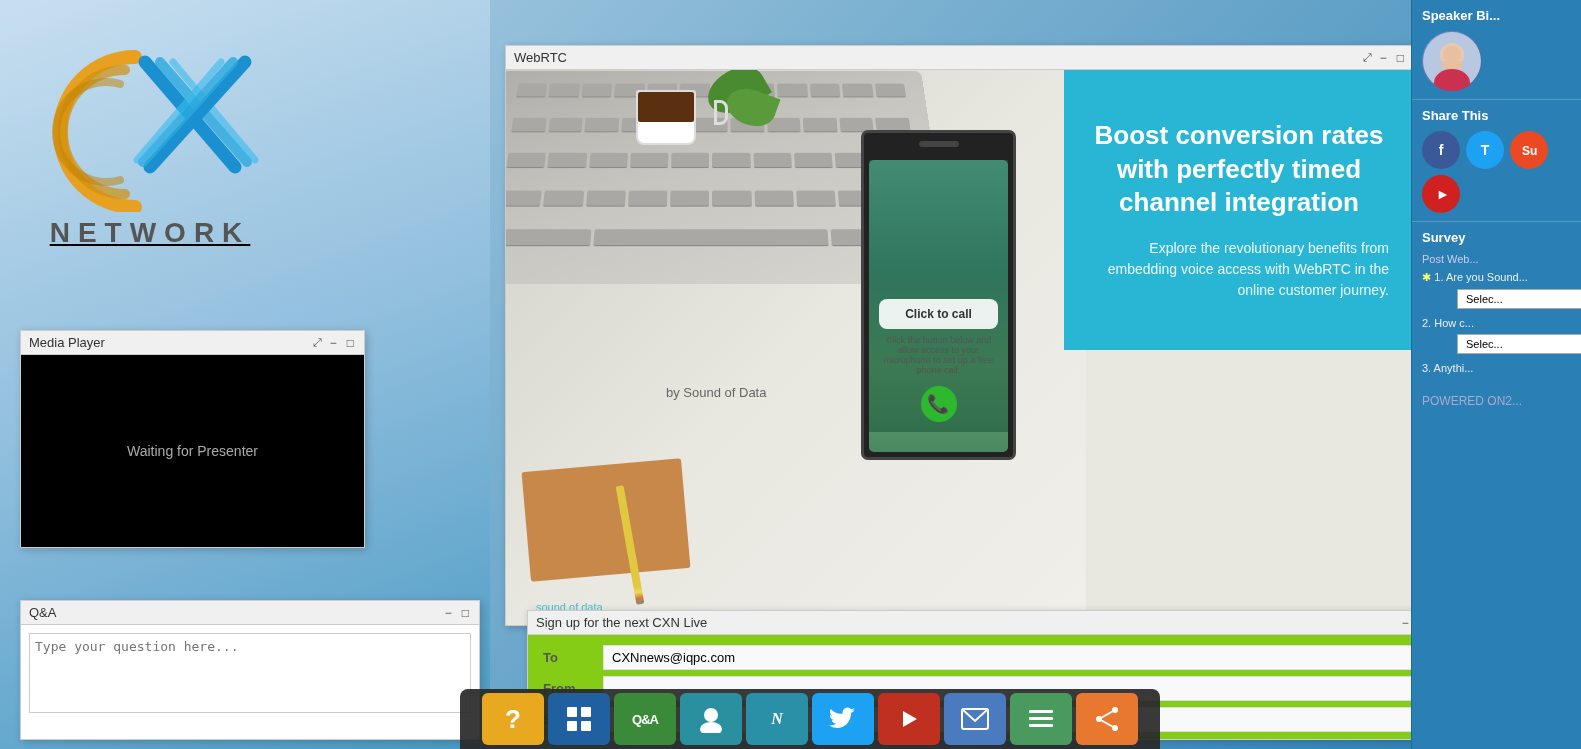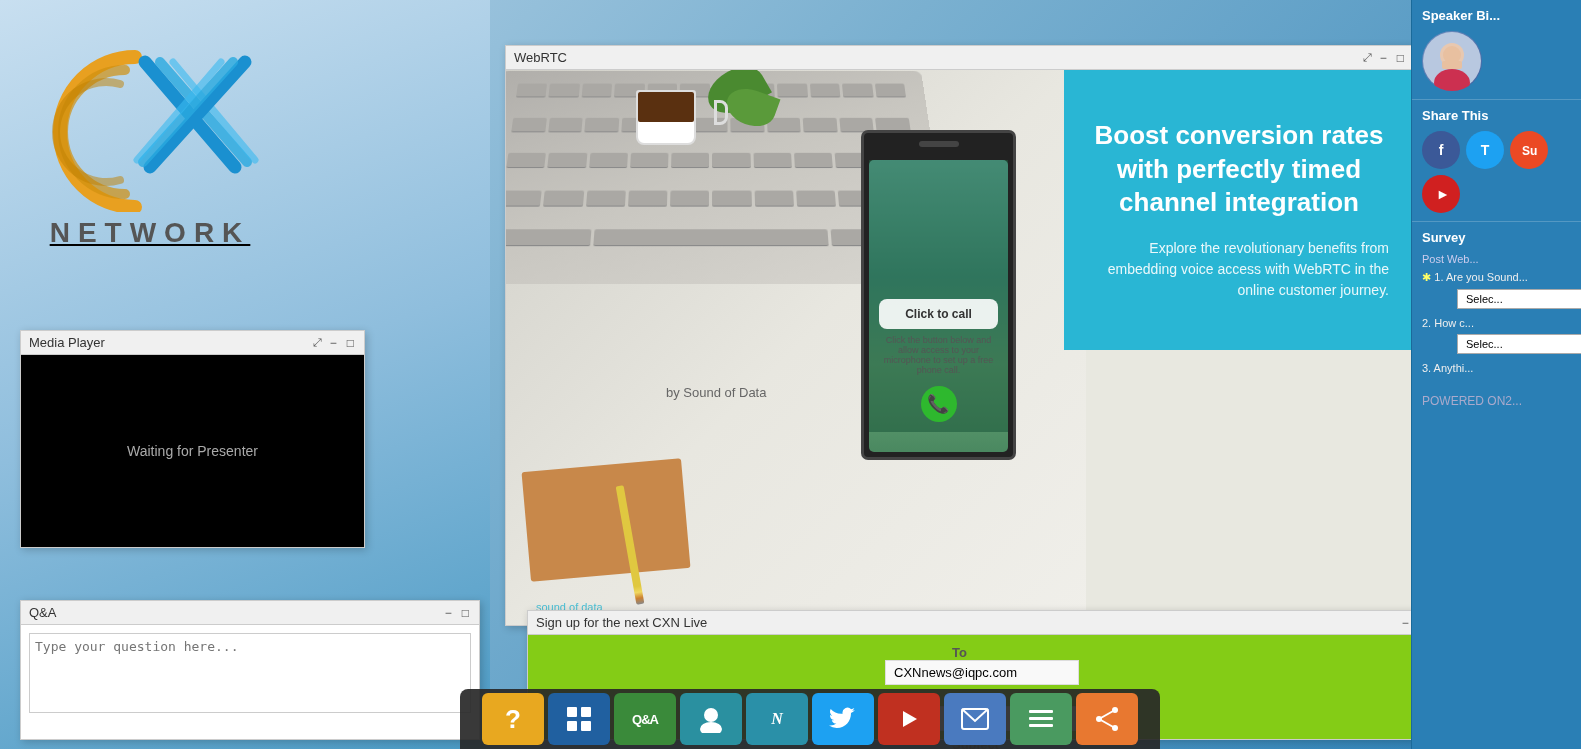--- a/index.html
+++ b/index.html
@@ -275,21 +275,20 @@
 
     .signup-content {
       padding: 10px 15px;
     }
 
     .email-form-row {
       display: flex;
       align-items: center;
       margin-bottom: 6px;
       font-size: 13px;
-      flex-direction: column;
     }
 
     .form-label {
       width: 60px;
       color: #555;
       font-weight: bold;
     }
 
     .form-input {
       flex: 1;

